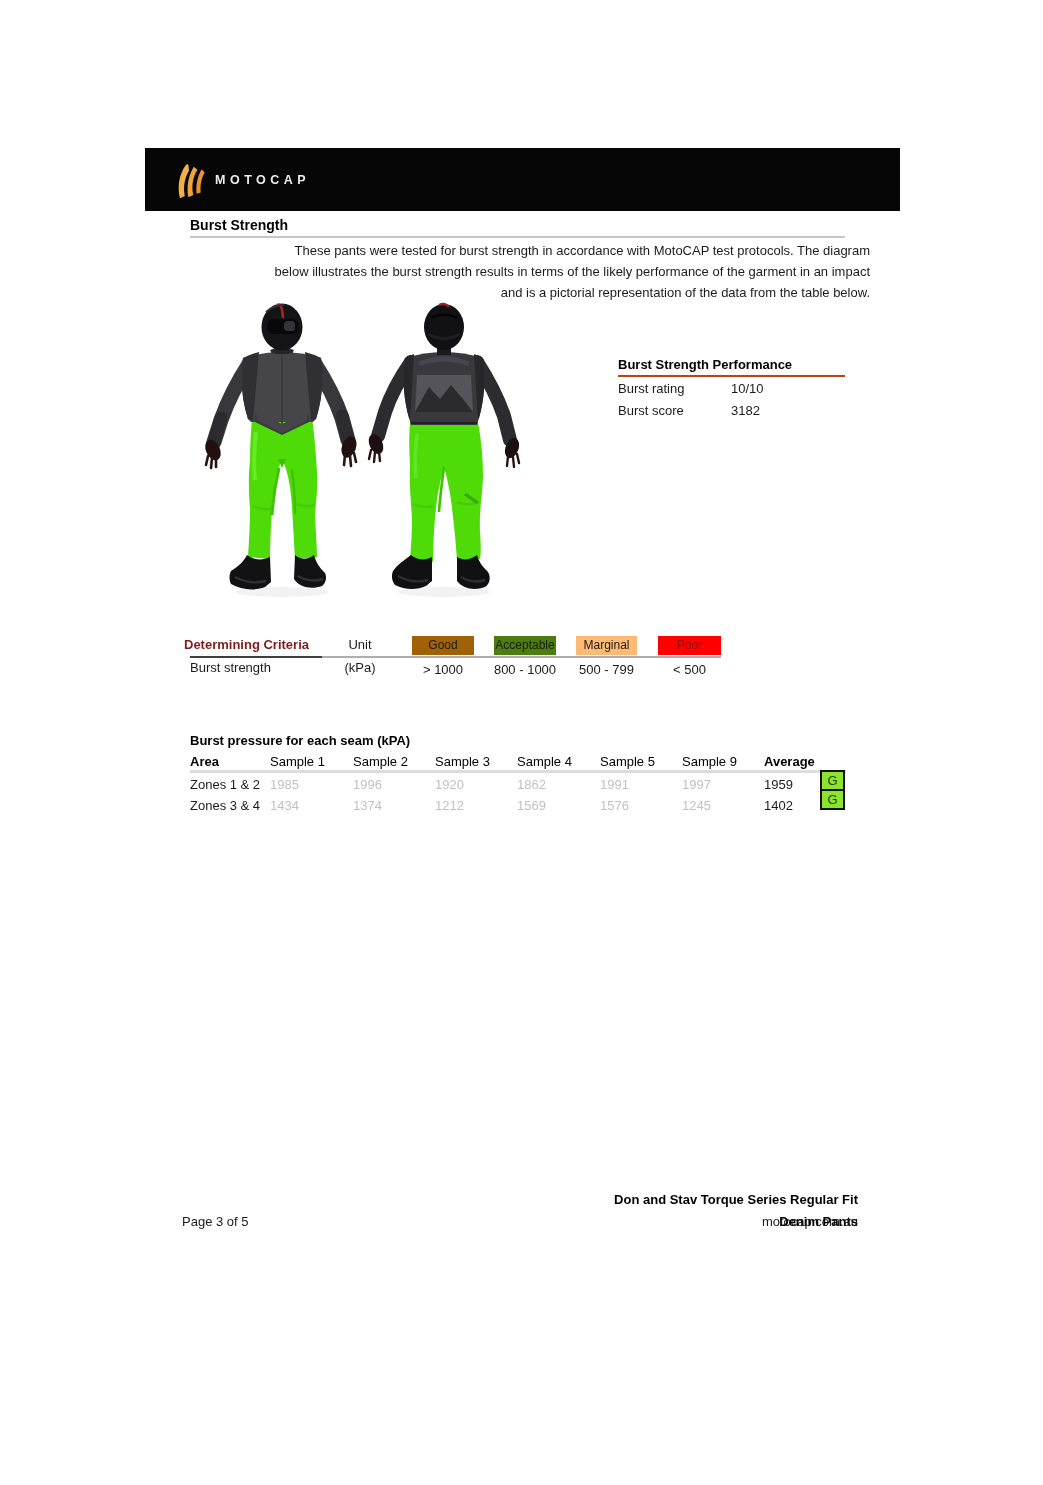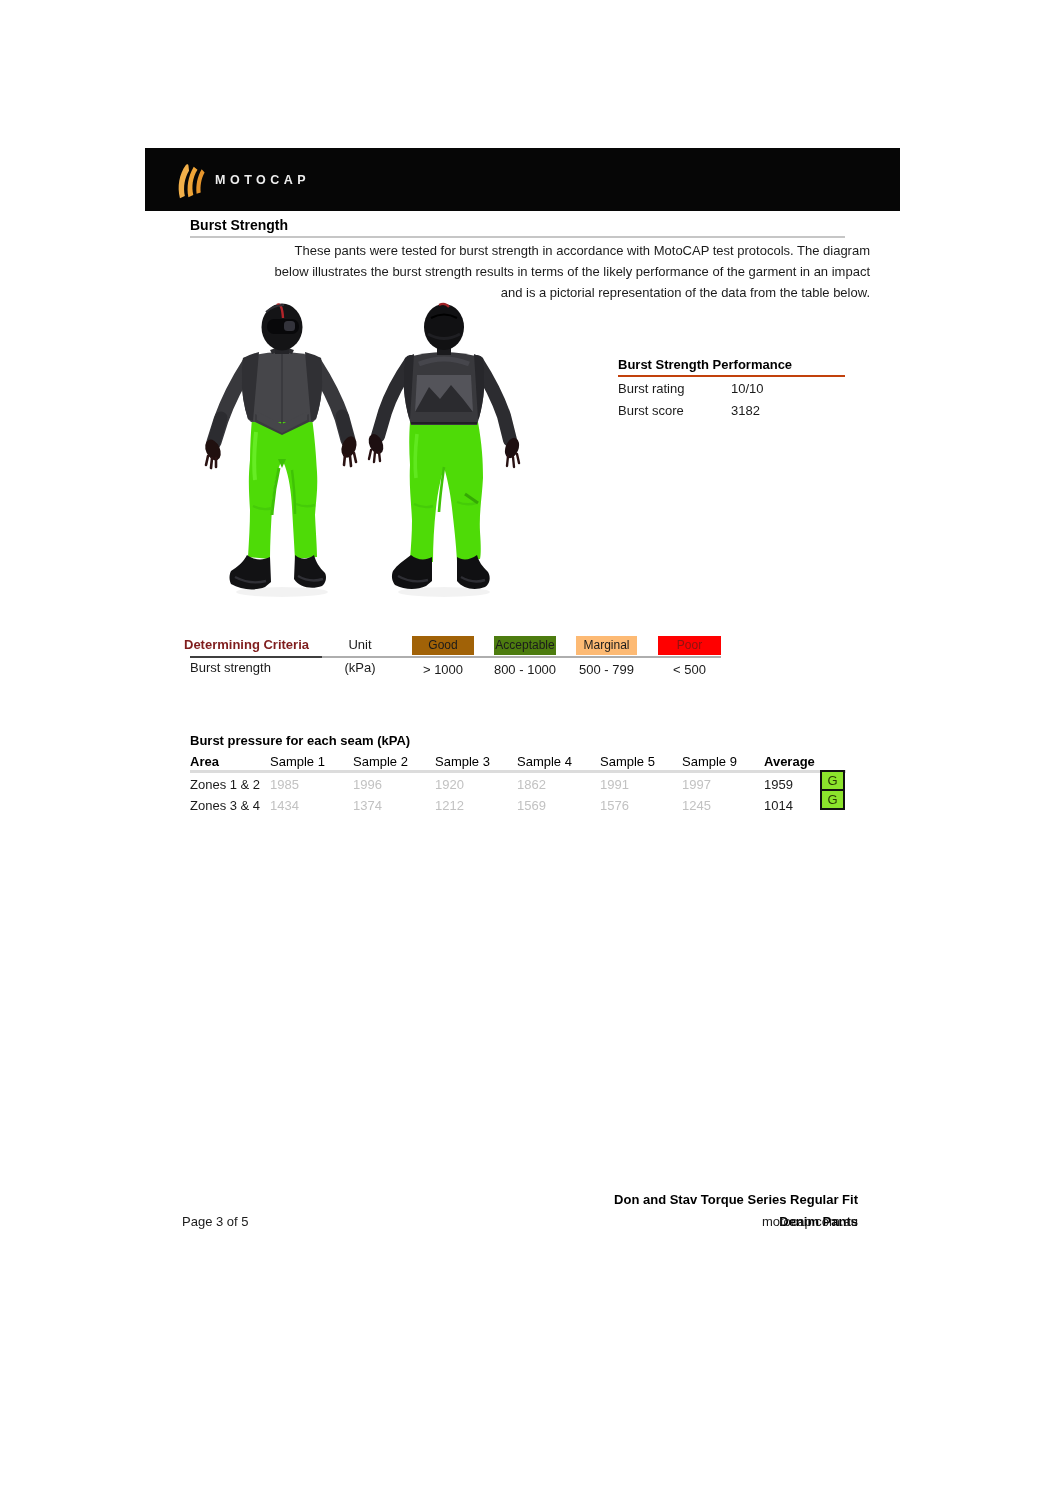--- a/index.html
+++ b/index.html
@@ -245,21 +245,21 @@
   <div class="abs seam-c row1" style="left:764px;">1959</div>
   <div class="grade-box" style="top: 770px; background-color: rgb(140, 228, 44);">G</div>
 
   <div class="abs seam-c row2" style="left:190px;">Zones 3 &amp; 4</div>
   <div class="abs seam-c row2 grey" style="left:270px;">1434</div>
   <div class="abs seam-c row2 grey" style="left:353px;">1374</div>
   <div class="abs seam-c row2 grey" style="left:435px;">1212</div>
   <div class="abs seam-c row2 grey" style="left:517px;">1569</div>
   <div class="abs seam-c row2 grey" style="left:600px;">1576</div>
   <div class="abs seam-c row2 grey" style="left:682px;">1245</div>
-  <div class="abs seam-c row2" style="left:764px;">1014</div>
+  <div class="abs seam-c row2" style="left:764px;">1402</div>
   <div class="grade-box" style="top: 789px; background-color: rgb(140, 228, 44);">G</div>
 
   <div class="footer-page">Page 3 of 5</div>
   <div class="footer-center fc1">Don and Stav Torque Series Regular Fit</div>
   <div class="footer-center fc2">Denim Pants</div>
   <div class="footer-site">motocap.com.au</div>
 
 </div>
 
 </body></html>

